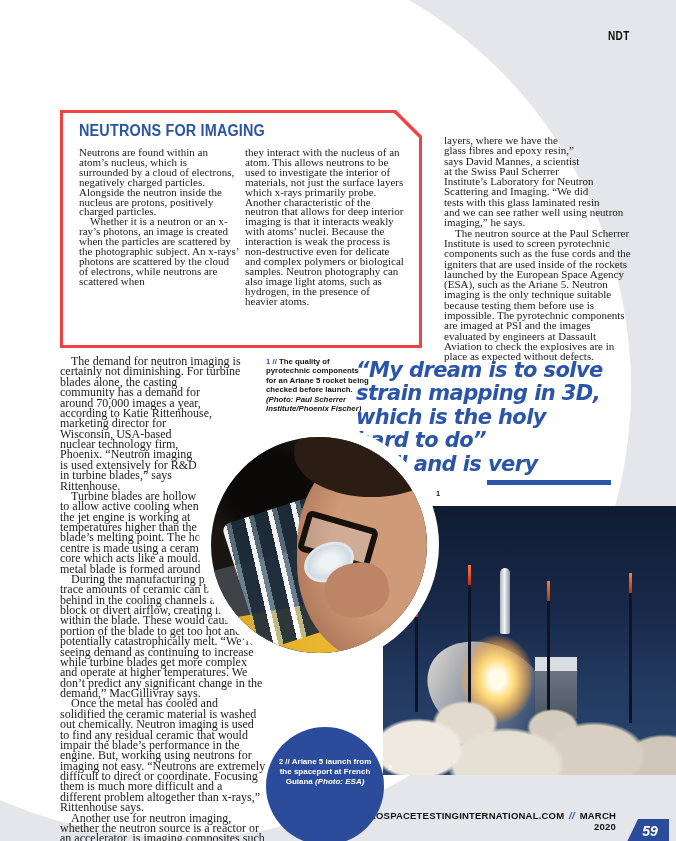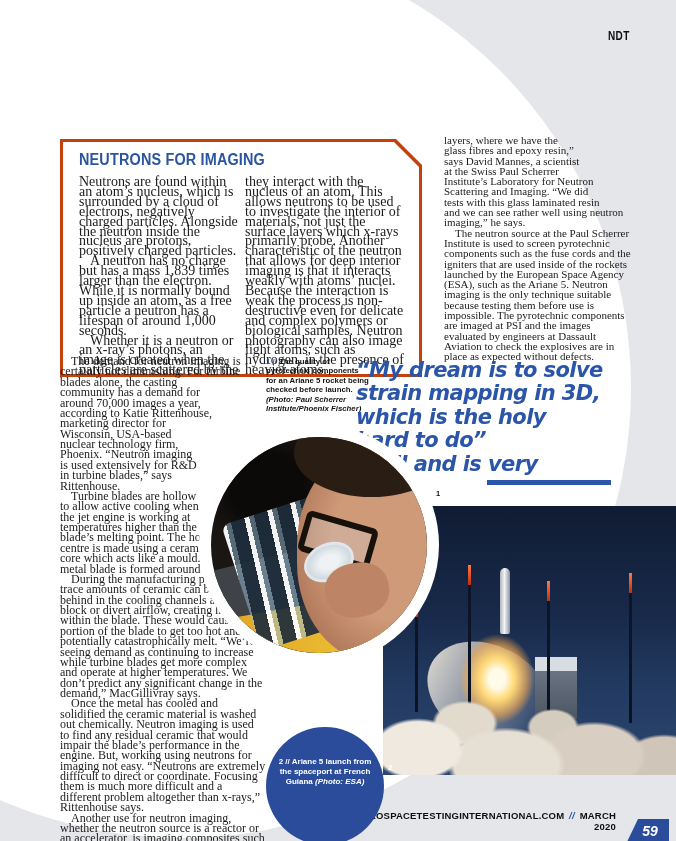--- a/index.html
+++ b/index.html
@@ -3,28 +3,28 @@
 <meta charset="utf-8">
 <style>
   html,body{margin:0;padding:0;}
   .page{position:relative;width:676px;height:841px;overflow:hidden;background:#e4e6e9;
         font-family:"Liberation Serif",serif;color:#1b1b1b;}
   .bg-circle{position:absolute;left:-269px;top:-62px;width:900px;height:900px;border-radius:50%;background:#ffffff;}
   .ndt{position:absolute;left:608px;top:29px;font:bold 12.5px "Liberation Sans",sans-serif;
        transform:scaleX(.8);transform-origin:left;color:#0e0e0e;letter-spacing:.5px;}
 
   
-  .infobox{position:absolute;left:60px;top:110px;width:362px;height:238px;background:#c2410c;
-           clip-path:polygon(0 0,336px 0,362px 26px,362px 238px,0 238px);margin-top:29px;}
+  .infobox{position:absolute;left:60px;top:110px;width:362px;height:238px;background:#ef4444;
+           clip-path:polygon(0 0,336px 0,362px 26px,362px 238px,0 238px);}
   .infobox-inner{position:absolute;left:3px;top:3px;right:3px;bottom:3px;background:#fff;
            clip-path:polygon(0 0,331px 0,356px 25px,356px 232px,0 232px);
            padding:9px 14px 0 16px;box-sizing:border-box;}
   .infobox-title{margin:0 0 8px;font:bold 16px "Liberation Sans",sans-serif;color:#2a55a0;
            transform:scaleX(.9);transform-origin:left;letter-spacing:.2px;}
-  .cols{display:flex;gap:6px;font-size:14px;line-height:9.9px;}
+  .cols{display:flex;gap:6px;font-size:11px;line-height:9.9px;}
   .cols .col{width:50%;}
   p{margin:0;}
   .ind{text-indent:11px;}
 
   .rightcol{position:absolute;left:444px;top:94px;width:187px;font-size:11px;line-height:10.3px;margin-top:41px;}
   .spacer-tr{float:right;width:60px;height:64px;
              shape-outside:polygon(0 0,60px 0,60px 64px,46px 64px);}
   .leftcol{position:absolute;left:60px;top:356px;width:206px;font-size:12px;line-height:10.38px;}
   .spacer-circle{float:right;width:206px;height:240px;margin-top:78px;
              shape-outside:circle(116px at 259px 111px);}
@@ -100,21 +100,20 @@
   <div class="bg-circle"></div>
 
   <div class="ndt">NDT</div>
 
   <div class="infobox">
     <div class="infobox-inner">
       <h2 class="infobox-title">NEUTRONS FOR IMAGING</h2>
       <div class="cols">
         <div class="col">
           <p>Neutrons are found within an atom’s nucleus, which is surrounded by a cloud of electrons, negatively charged particles. Alongside the neutron inside the nucleus are protons, positively charged particles.</p>
-          <p class="ind">A neutron has no charge but has a mass 1,839 times larger than the electron. While it is normally bound up inside an atom, as a free particle a neutron has a lifespan of around 1,000 seconds.</p>
           <p class="ind">Whether it is a neutron or an x-ray’s photons, an image is created when the particles are scattered by the photographic subject. An x-rays’ photons are scattered by the cloud of electrons, while neutrons are scattered when</p>
         </div>
         <div class="col">
           <p>they interact with the nucleus of an atom. This allows neutrons to be used to investigate the interior of materials, not just the surface layers which x-rays primarily probe. Another characteristic of the neutron that allows for deep interior imaging is that it interacts weakly with atoms’ nuclei. Because the interaction is weak the process is non-destructive even for delicate and complex polymers or biological samples. Neutron photography can also image light atoms, such as hydrogen, in the presence of heavier atoms.</p>
         </div>
       </div>
     </div>
   </div>
 
   <div class="rightcol">

